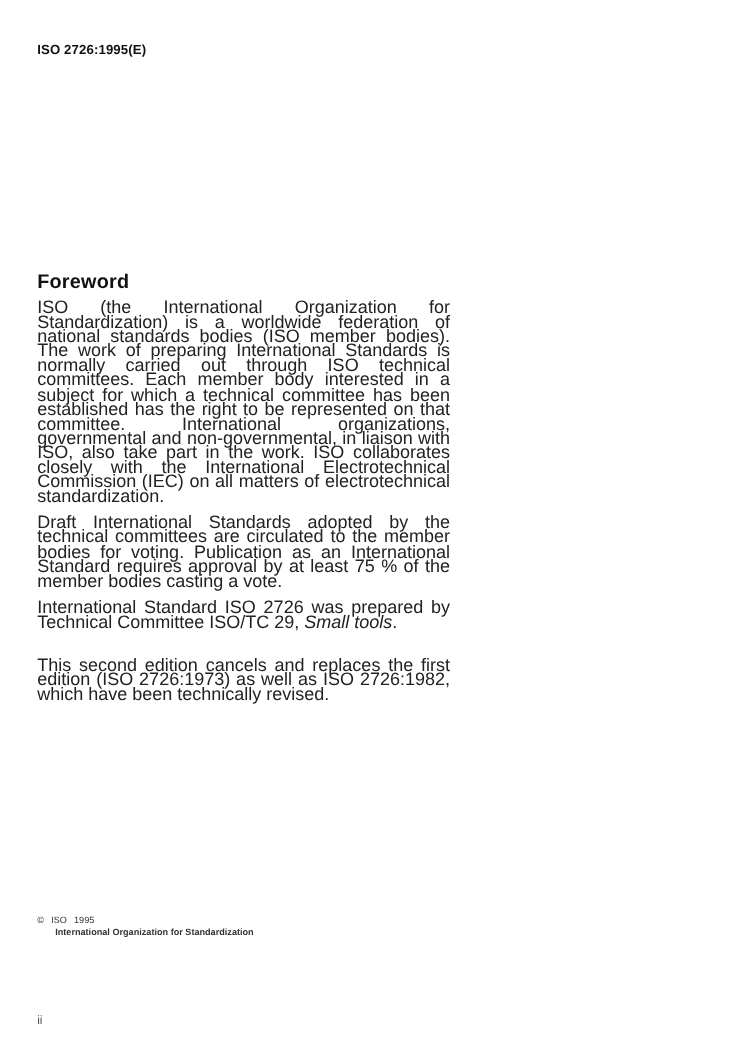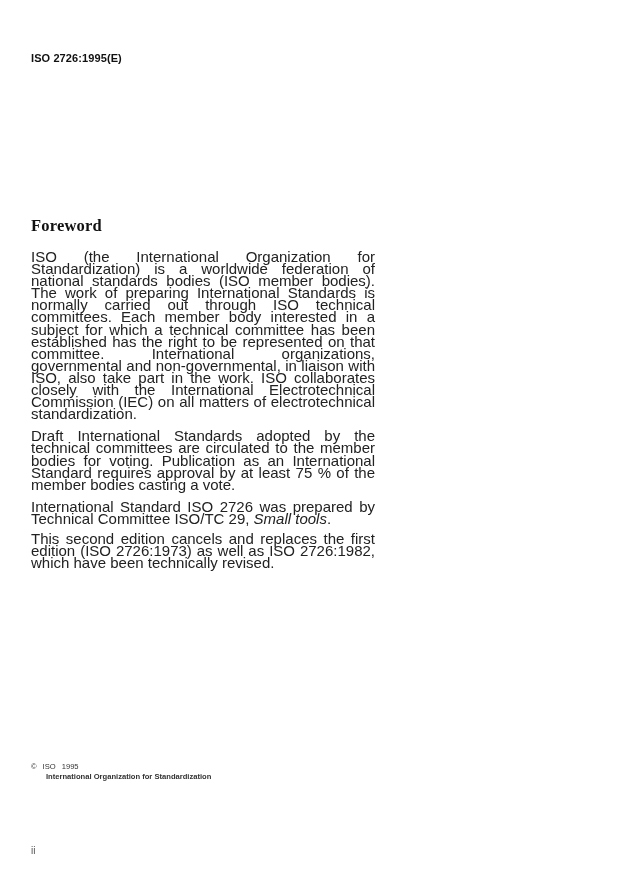--- a/index.html
+++ b/index.html
@@ -2,38 +2,37 @@
 <html><head>
   <meta charset="utf-8">
   <style>
     html, body { margin: 0; padding: 0; background: #ffffff; }
     body {
       width: 622px; height: 877px; position: relative; overflow: hidden;
       font-family: "Liberation Sans", "DejaVu Sans", sans-serif;
       color: #1a1a1a;
     }
     .doc-id {
-      position: absolute; left: 31px; top: 52px;
+      position: absolute; left: 31px; top: 36px;
       font-size: 11px; font-weight: bold; letter-spacing: 0.1px;
       color: #111;
     }
     .heading {
-      position: absolute; left: 31px; top: 216px;
+      position: absolute; left: 31px; top: 226px;
       font-size: 16.5px; font-weight: bold; color: #111;
       letter-spacing: 0.2px;
-      font-family: Liberation Serif, serif;
     }
     .body {
       position: absolute; left: 31px; top: 251px; width: 344px;
       font-size: 15px; line-height: 12.1px; color: #222;
     }
     .body p {
       margin: 0 0 10px 0; text-align: justify; text-align-last: left;
     }
-    .body p.p3 { margin-bottom: 8px; }
+    .body p.p3 { margin-bottom: 24px; }
     .italic { font-style: italic; }
     .copyright {
       position: absolute; left: 31px; top: 742px; width: 347px;
       font-size: 7.6px; line-height: 9.6px; color: #333; margin-top: 20px;
     }
     .copyright .sym { display: inline-block; margin-right: 6px; }
     .copyright .yr { margin-left: 6px; }
     .copyright .indent { padding-left: 15px; font-weight: bold; }
     .page-num {
       position: absolute; left: 31px; top: 845px;

